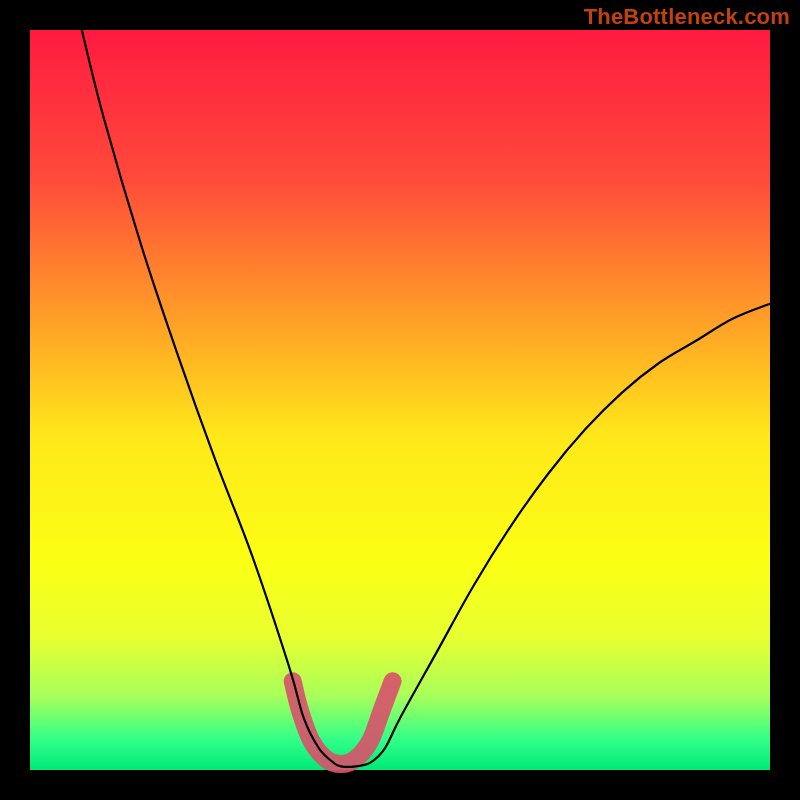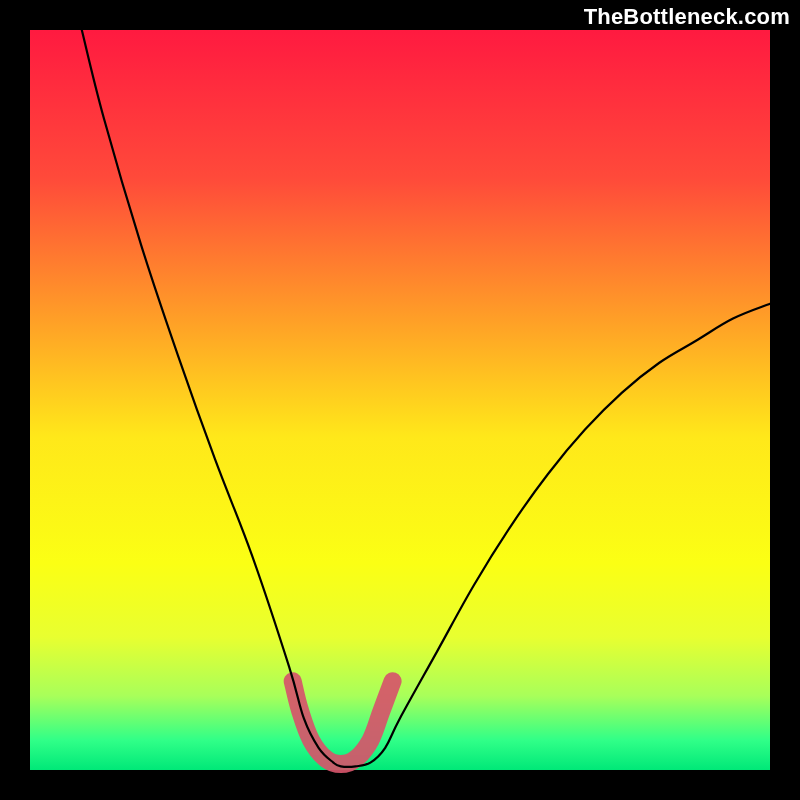--- a/index.html
+++ b/index.html
@@ -14,21 +14,21 @@
   .stage {
     position: relative;
     width: 800px;
     height: 800px;
     background: #000;
   }
   .watermark {
     position: absolute;
     top: 4px;
     right: 10px;
-    color: #ffffff;
+    color: #c2410c;
     font-size: 22px;
     font-weight: 600;
     letter-spacing: 0.2px;
     user-select: none;
   }
   svg {
     position: absolute;
     top: 0;
     left: 0;
   }

